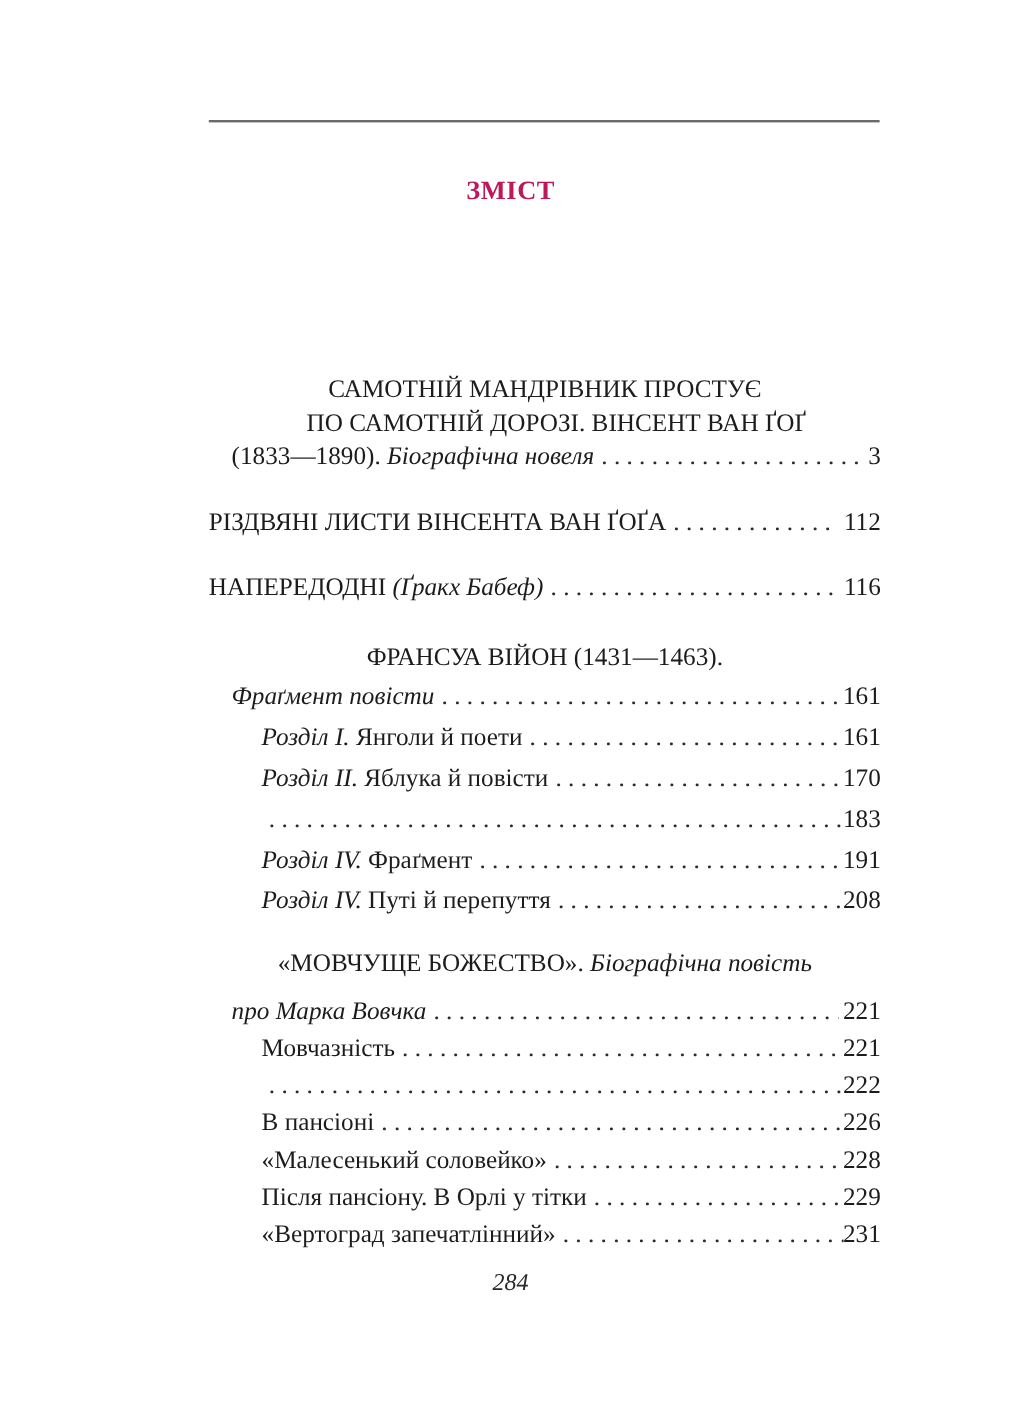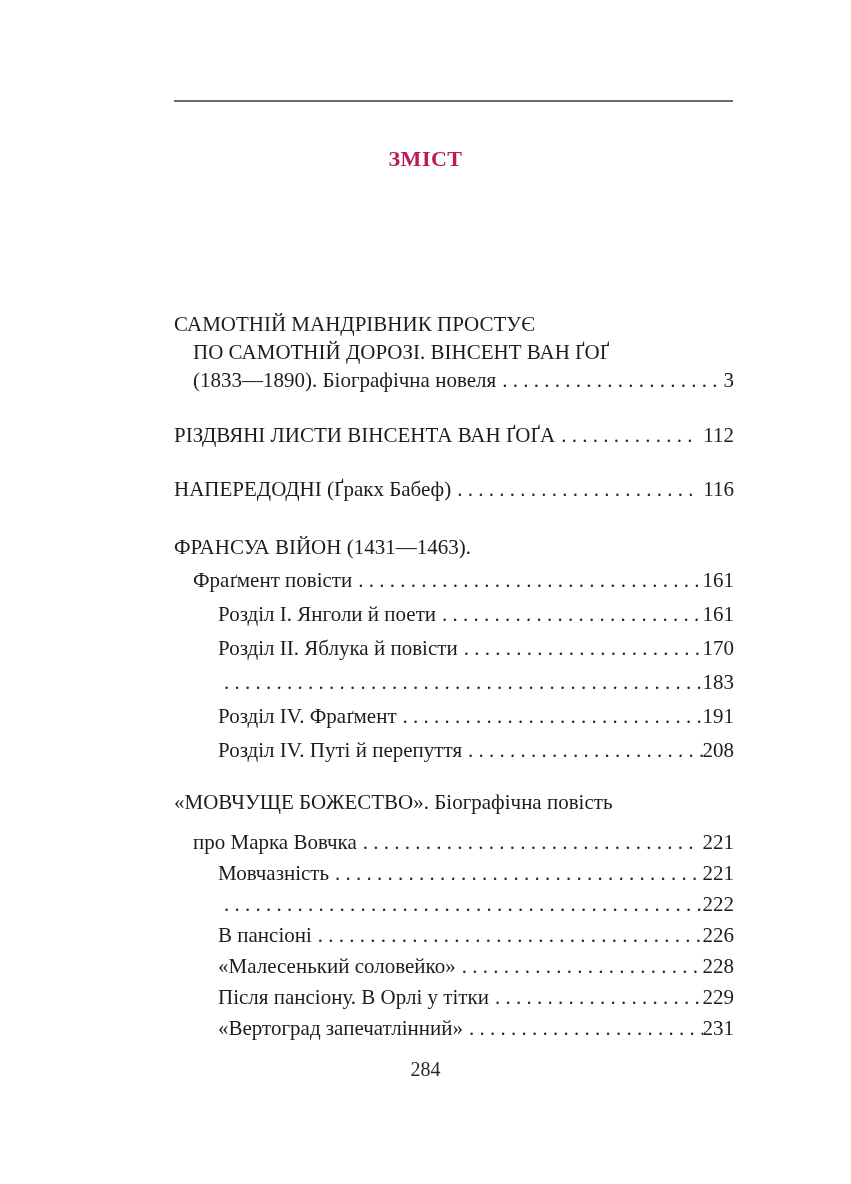--- a/index.html
+++ b/index.html
@@ -43,43 +43,45 @@
       line-height: 28px;
     }
     .line {
       position: absolute;
       left: 0;
       width: 560px;
       height: 28px;
       display: flex;
       align-items: baseline;
       white-space: nowrap;
+      justify-content: center;
     }
     .line .txt { flex: 0 0 auto; }
     .line .leader {
       flex: 1 1 auto;
       overflow: hidden;
       margin: 0 4px 0 6px;
       letter-spacing: 3.2px;
       color: #2a2a2a;
     }
     .line .leader::before {
       content: ". . . . . . . . . . . . . . . . . . . . . . . . . . . . . . . . . . . . . . . . . . . . . . . . . . . . . . . . . . . . . . . . . . . . . . . . . . . . . . . . . . . . . . . . . . . . . . . . . . . . . . . . .";
       letter-spacing: 0;
     }
     .line .leader.tight { margin-right: 0; }
     .line .pg { flex: 0 0 auto; text-align: right; }
-    .it { }
+    .it { font-style: italic; }
     .folio {
       position: absolute;
       left: 0;
       width: 851px;
       top: 1058px;
       text-align: center;
       font-size: 20px;
+      font-style: italic;
       color: #2a2a2a;
     }
   </style>
 </head>
 <body>
 
 <div class="rule"></div>
 <div class="title">ЗМІСТ</div>
 
 <div class="toc">

